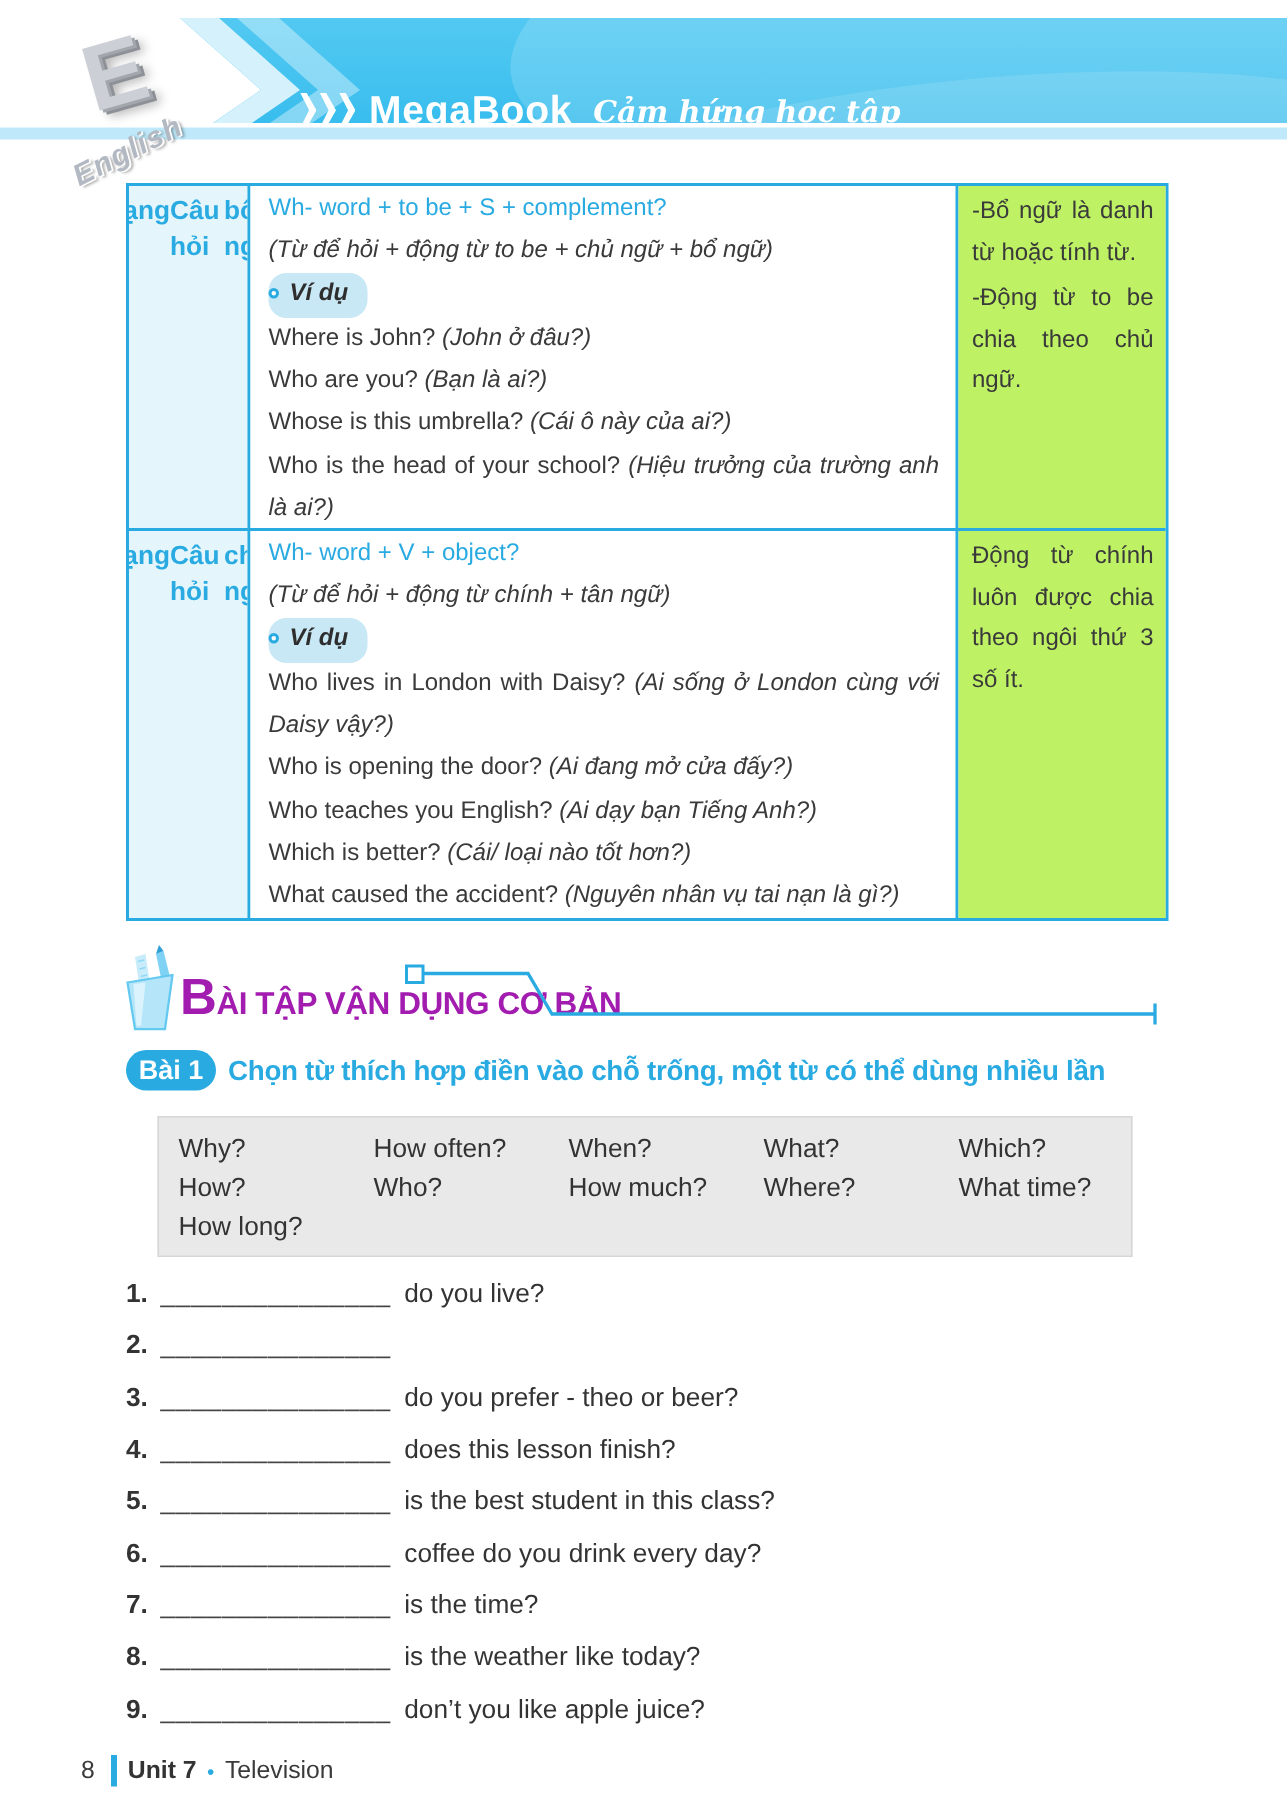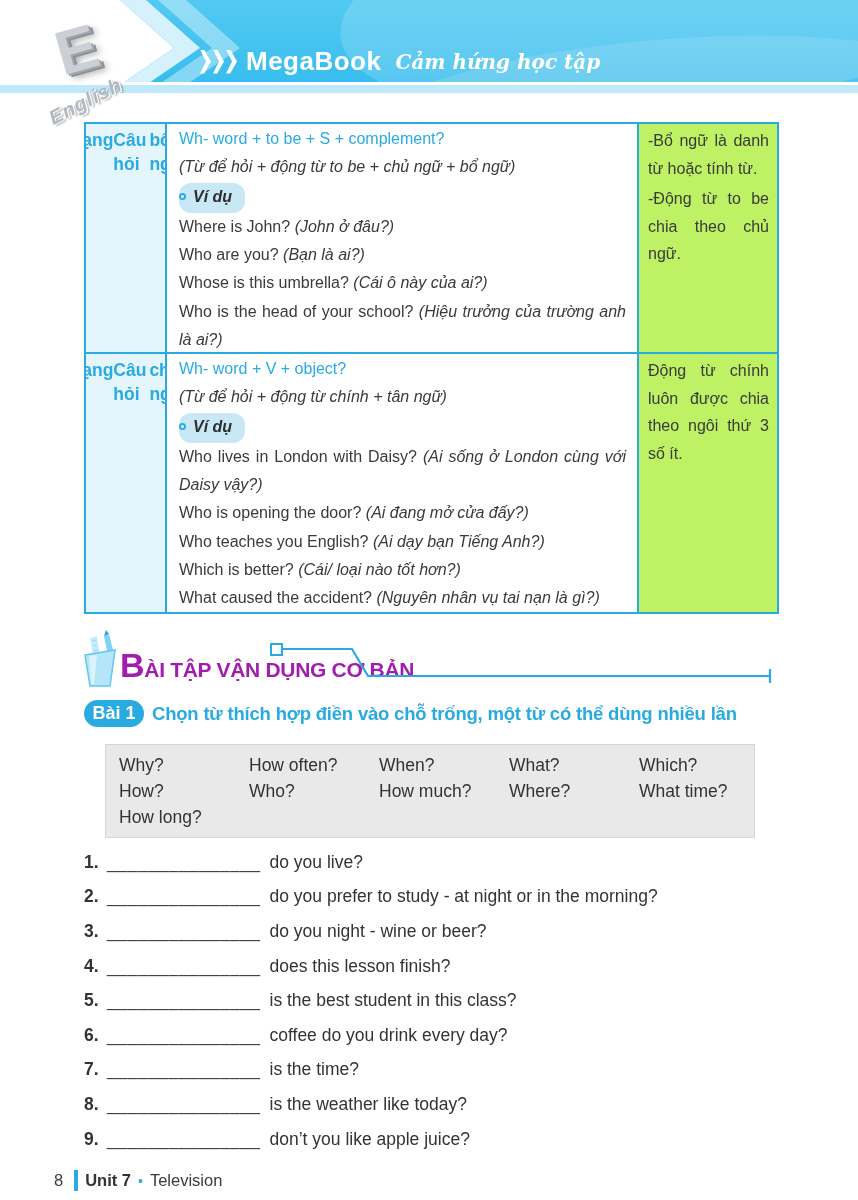--- a/index.html
+++ b/index.html
@@ -3,21 +3,21 @@
 <meta charset="utf-8">
 <style>
   * { margin:0; padding:0; box-sizing:border-box; }
   html,body { background:#ffffff; }
   .page {
     position:relative; width:858px; height:1200px; background:#fff;
     font-family:"Liberation Sans", sans-serif; color:#3a3a3a; overflow:hidden;
   }
 
   
-  .banner { position:absolute; left:0; top:0; width:858px; height:82px;
+  .banner { position:absolute; left:0; top:12px; width:858px; height:70px;
     background:linear-gradient(180deg,#52c9f2 0%, #41c1ef 70%, #38bdee 100%); overflow:hidden; }
   .banner-strip { position:absolute; left:0; top:85px; width:858px; height:8px; background:#bfe9fa; }
   .swoosh1 { position:absolute; right:-180px; top:-120px; width:700px; height:230px;
     background:rgba(255,255,255,0.16); border-radius:50%; transform:rotate(-7deg); }
   .swoosh2 { position:absolute; right:-120px; top:40px; width:640px; height:160px;
     background:rgba(255,255,255,0.12); border-radius:50%; transform:rotate(-5deg); }
   .corner-white { position:absolute; left:0; top:0; width:200px; height:85px; background:#fff;
     clip-path:polygon(0 0, 120px 0, 174px 48px, 120px 85px, 0 85px); }
   .chev-band1 { position:absolute; left:0; top:0; width:240px; height:85px; background:#d4f1fc;
     clip-path:polygon(120px 0, 146px 0, 200px 48px, 146px 85px, 120px 85px, 174px 48px); }
@@ -213,26 +213,25 @@
 
   <div class="questions">
     <div class="q">
         <span class="q-num">1.</span>
         <span class="q-blank">_______________</span>
         <span class="q-text">do you live?</span>
       </div>
     <div class="q">
         <span class="q-num">2.</span>
         <span class="q-blank">_______________</span>
-        <span class="q-text">do you prefer to study - at night or in the morning?</span>
       </div>
     <div class="q">
         <span class="q-num">3.</span>
         <span class="q-blank">_______________</span>
-        <span class="q-text">do you night - wine or beer?</span>
+        <span class="q-text">do you prefer - theo or beer?</span>
       </div>
     <div class="q">
         <span class="q-num">4.</span>
         <span class="q-blank">_______________</span>
         <span class="q-text">does this lesson finish?</span>
       </div>
     <div class="q">
         <span class="q-num">5.</span>
         <span class="q-blank">_______________</span>
         <span class="q-text">is the best student in this class?</span>

